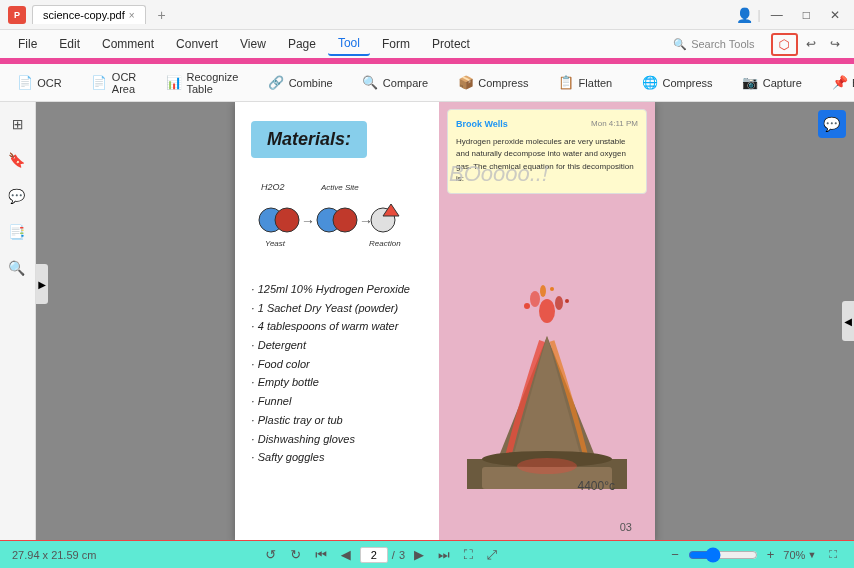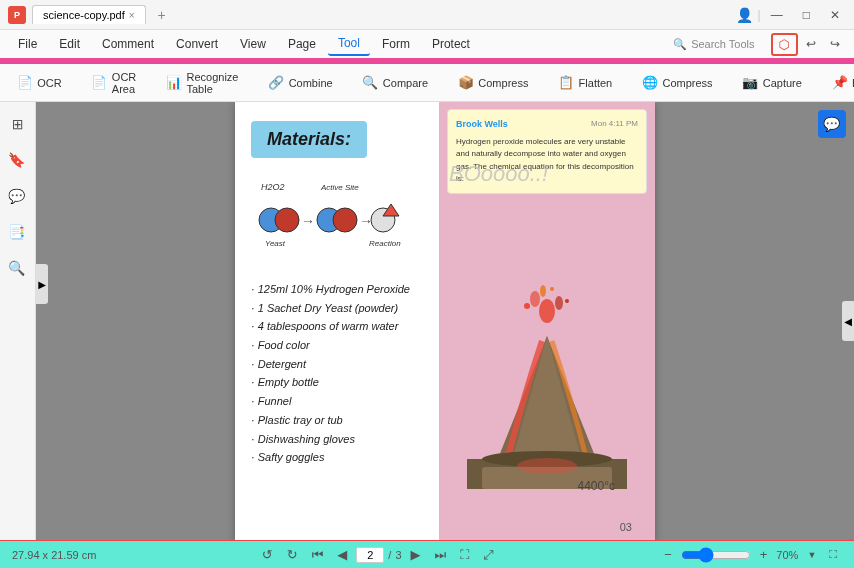--- a/index.html
+++ b/index.html
@@ -103,21 +103,21 @@
     .status-bar {
       display: flex; align-items: center; height: 28px; background: #5eead4;
       border-top: 1px solid #ef4444; padding: 0 12px; gap: 8px; font-size: 11px; color: #555;
     }
     .status-sep { flex: 1; }
     .nav-controls { display: flex; align-items: center; gap: 4px; }
     .nav-btn { background: none; border: none; cursor: pointer; color: #555; padding: 2px 5px; font-size: 13px; }
     .page-input { width: 28px; text-align: center; border: 1px solid #ccc; border-radius: 2px; padding: 1px 2px; font-size: 11px; }
     .zoom-controls { display: flex; align-items: center; gap: 4px; }
     .zoom-slider { width: 70px; }
-    .zoom-pct { display: flex; align-items: center; gap: 9px; font-size: 11px; }
+    .zoom-pct { display: flex; align-items: center; gap: 2px; font-size: 11px; }
 
     
     .floating-icon { position: absolute; top: 8px; right: 8px; width: 28px; height: 28px; background: #1a73e8; border-radius: 4px; display: flex; align-items: center; justify-content: center; color: white; font-size: 14px; cursor: pointer; }
 
     .export-btn { border: 2px solid #e74c3c; padding: 2px 6px; border-radius: 3px; }
   </style>
 </head>
 <body>
 
 <div class="title-bar">
@@ -258,22 +258,22 @@
             <text x="14" y="68" font-size="8" fill="#333">Yeast</text>
             <text x="118" y="68" font-size="8" fill="#333">Reaction</text>
           </svg>
         </div>
 
         
         <ul class="mat-list">
           <li>125ml 10% Hydrogen Peroxide</li>
           <li>1 Sachet Dry Yeast (powder)</li>
           <li>4 tablespoons of warm water</li>
+          <li>Detergent</li>
           <li>Food color</li>
-          <li>Detergent</li>
           <li>Empty bottle</li>
           <li>Funnel</li>
           <li>Plastic tray or tub</li>
           <li>Dishwashing gloves</li>
           <li>Safty goggles</li>
         </ul>
       </div>
 
       <div class="page-right">
 

